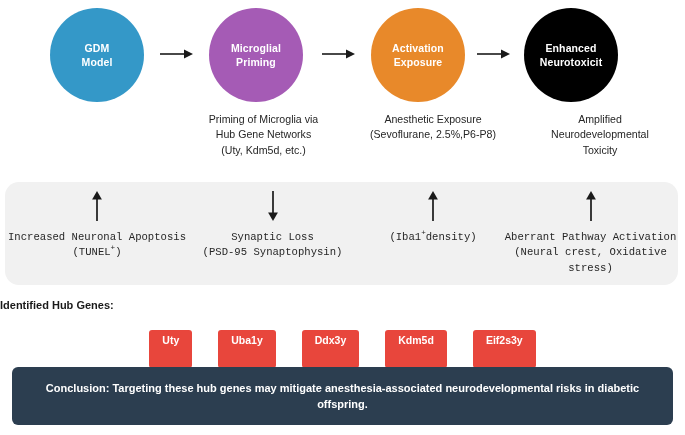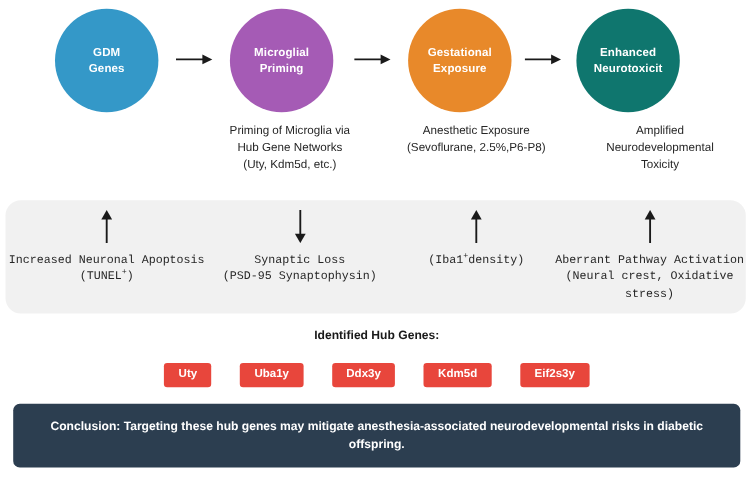--- a/index.html
+++ b/index.html
@@ -122,40 +122,39 @@
     vertical-align: super;
     line-height: 0;
   }
 
   
   #hub-genes-title {
     position: absolute;
     left: 0;
     top: 299px;
     width: 685px;
-    text-align: center;
     font-size: 11px;
     font-weight: bold;
     color: #1a1a1a;
   }
   #gene-badges {
     position: absolute;
     left: 0;
     top: 330px;
     width: 685px;
     display: flex;
     justify-content: center;
     gap: 26px;
   }
   .gene-badge {
     background: #e8463c;
     color: #ffffff;
     font-size: 10.5px;
     font-weight: bold;
-    padding: 5px 13px 6px 13px;
+    padding: 5px 13px 22px 13px;
     border-radius: 3px;
     line-height: 1;
     text-align: center;
   }
 
   
   #conclusion-bar {
     position: absolute;
     left: 12px;
     top: 367px;
@@ -179,31 +178,31 @@
 </style>
 </head>
 <body>
 
 <div id="diagram">
 
   <div class="flow-row">
 
     <div class="node-circle" id="circle-0" style="background: rgb(52, 152, 200);">
       <span class="label-inner">GDM
-Genes</span>
+Model</span>
     </div>
     <div class="node-circle" id="circle-1" style="background: rgb(165, 91, 181);">
       <span class="label-inner">Microglial
 Priming</span>
     </div>
     <div class="node-circle" id="circle-2" style="background: rgb(232, 137, 42);">
-      <span class="label-inner">Gestational
+      <span class="label-inner">Activation
 Exposure</span>
     </div>
-    <div class="node-circle" id="circle-3" style="background: #0f766e;">
+    <div class="node-circle" id="circle-3" style="background: #000000;">
       <span class="label-inner">Enhanced
 Neurotoxicit</span>
     </div>
 
     <div class="flow-arrow" id="arrow-0">
       <svg width="34" height="14" viewBox="0 0 34 14">
         <line x1="0" y1="7" x2="25" y2="7" stroke="#1a1a1a" stroke-width="1.6"></line>
         <polygon points="24,2.5 33,7 24,11.5" fill="#1a1a1a"></polygon>
       </svg>
     </div>

